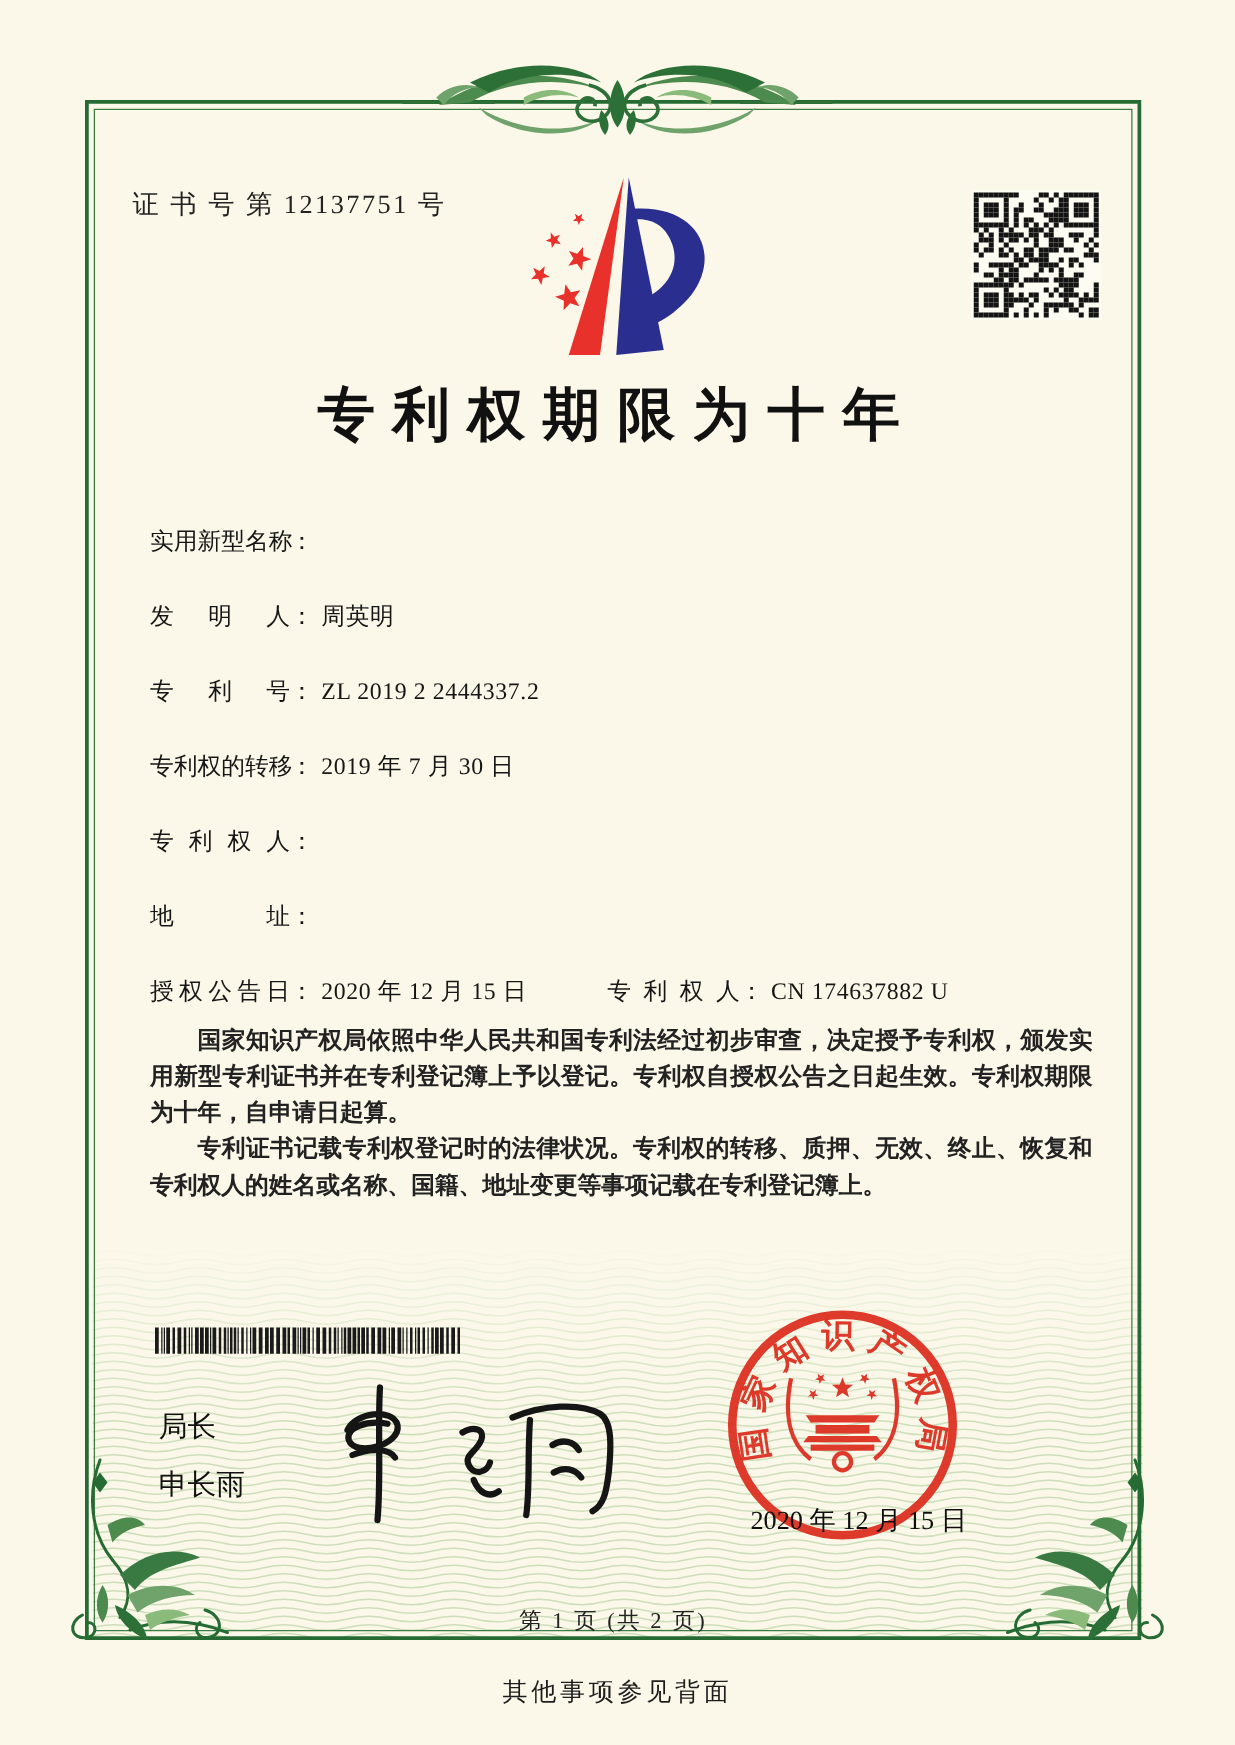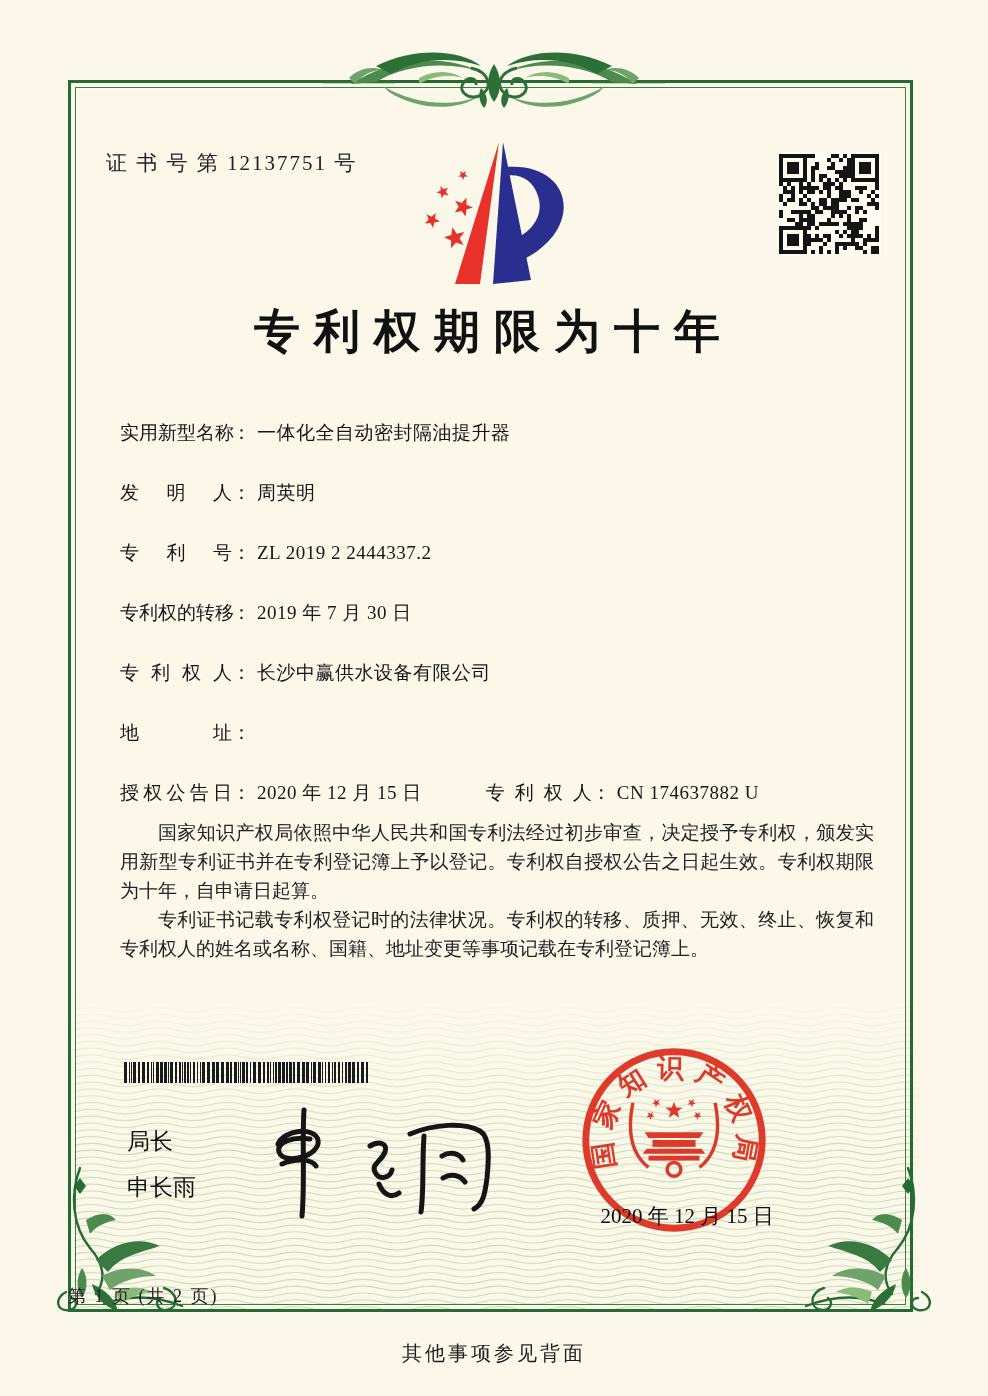--- a/index.html
+++ b/index.html
@@ -63,21 +63,21 @@
     text-align:justify;text-align-last:justify;
   }
   .colon{margin:0 6px 0 0;}
   .val{letter-spacing:0.5px;}
   .grp2{margin-left:64px;display:flex;align-items:baseline;}
   .lbl2{display:inline-block;width:106px;text-align:justify;text-align-last:justify;}
 
   #paras{left:120px;top:818px;width:754px;z-index:3;}
   #paras p{
     margin:0;font-size:19px;line-height:29px;text-indent:2em;
-    color:#222;text-align:justify;
+    color:#222;text-align:justify;font-weight:bold;
   }
 
   #barcode{
     left:124px;top:1062px;width:248px;height:21px;z-index:3;
     display:flex;align-items:stretch;
   }
   #barcode i{background:#1a1a1a;}
   #barcode u{background:transparent;}
 
   #signer-title{left:127px;top:1126px;font-size:23px;z-index:3;
@@ -87,21 +87,21 @@
   #signature{left:252px;top:1104px;width:262px;height:118px;z-index:3;}
 
   #seal{left:576px;top:1042px;width:196px;height:196px;z-index:4;}
   #seal-text{font-size:27px;font-weight:700;letter-spacing:10px;
     font-family:"Liberation Serif","DejaVu Serif",serif;}
   #seal-date{
     left:592px;top:1202px;width:190px;text-align:center;
     font-size:21px;color:#0e0e0e;z-index:5;letter-spacing:0;
   }
 
-  #page-info{left:68px;top:1284px;width:845px;text-align:left;font-size:18px;color:#222;z-index:3;letter-spacing:2px;}
+  #page-info{left:68px;top:1284px;width:845px;text-align:center;font-size:18px;color:#222;z-index:3;letter-spacing:2px;}
   #back-note{left:0;top:1340px;width:988px;text-align:center;font-size:20px;color:#1d1d1d;z-index:3;letter-spacing:3px;}
 </style>
 </head>
 <body>
 
 <svg id="waves" class="abs" viewBox="0 0 840 318" preserveAspectRatio="none">
     <path d="M0 4.0 q17 -4.5 34 0 q17 4.5 34 0 q17 -4.5 34 0 q17 4.5 34 0 q17 -4.5 34 0 q17 4.5 34 0 q17 -4.5 34 0 q17 4.5 34 0 q17 -4.5 34 0 q17 4.5 34 0 q17 -4.5 34 0 q17 4.5 34 0 q17 -4.5 34 0 q17 4.5 34 0 q17 -4.5 34 0 q17 4.5 34 0 q17 -4.5 34 0 q17 4.5 34 0 q17 -4.5 34 0 q17 4.5 34 0 q17 -4.5 34 0 q17 4.5 34 0 q17 -4.5 34 0 q17 4.5 34 0 q17 -4.5 34 0 q17 4.5 34 0" fill="none" stroke="#bcd5a9" stroke-width="1.1" opacity="0.02"></path>
     <path d="M0 10.8 q17 -4.5 34 0 q17 4.5 34 0 q17 -4.5 34 0 q17 4.5 34 0 q17 -4.5 34 0 q17 4.5 34 0 q17 -4.5 34 0 q17 4.5 34 0 q17 -4.5 34 0 q17 4.5 34 0 q17 -4.5 34 0 q17 4.5 34 0 q17 -4.5 34 0 q17 4.5 34 0 q17 -4.5 34 0 q17 4.5 34 0 q17 -4.5 34 0 q17 4.5 34 0 q17 -4.5 34 0 q17 4.5 34 0 q17 -4.5 34 0 q17 4.5 34 0 q17 -4.5 34 0 q17 4.5 34 0 q17 -4.5 34 0 q17 4.5 34 0" fill="none" stroke="#bcd5a9" stroke-width="1.1" opacity="0.05"></path>
     <path d="M0 17.6 q17 -4.5 34 0 q17 4.5 34 0 q17 -4.5 34 0 q17 4.5 34 0 q17 -4.5 34 0 q17 4.5 34 0 q17 -4.5 34 0 q17 4.5 34 0 q17 -4.5 34 0 q17 4.5 34 0 q17 -4.5 34 0 q17 4.5 34 0 q17 -4.5 34 0 q17 4.5 34 0 q17 -4.5 34 0 q17 4.5 34 0 q17 -4.5 34 0 q17 4.5 34 0 q17 -4.5 34 0 q17 4.5 34 0 q17 -4.5 34 0 q17 4.5 34 0 q17 -4.5 34 0 q17 4.5 34 0 q17 -4.5 34 0 q17 4.5 34 0" fill="none" stroke="#bcd5a9" stroke-width="1.1" opacity="0.09"></path>
     <path d="M0 24.4 q17 -4.5 34 0 q17 4.5 34 0 q17 -4.5 34 0 q17 4.5 34 0 q17 -4.5 34 0 q17 4.5 34 0 q17 -4.5 34 0 q17 4.5 34 0 q17 -4.5 34 0 q17 4.5 34 0 q17 -4.5 34 0 q17 4.5 34 0 q17 -4.5 34 0 q17 4.5 34 0 q17 -4.5 34 0 q17 4.5 34 0 q17 -4.5 34 0 q17 4.5 34 0 q17 -4.5 34 0 q17 4.5 34 0 q17 -4.5 34 0 q17 4.5 34 0 q17 -4.5 34 0 q17 4.5 34 0 q17 -4.5 34 0 q17 4.5 34 0" fill="none" stroke="#bcd5a9" stroke-width="1.1" opacity="0.12"></path>
@@ -844,41 +844,39 @@
     <b class="d"></b>
     <b class="d"></b>
   </div>
 
 <div id="title" class="abs">专利权期限为十年</div>
 
 <div id="fields" class="abs">
   <div class="row">
     <span class="lbl">实用新型名称</span>
       <span class="colon">：</span>
-    <span class="val">一体化全自动密封隔油提升器</span>
   </div>
   <div class="row">
     <span class="lbl">发明人</span>
       <span class="colon">：</span>
     <span class="val">周英明</span>
   </div>
   <div class="row">
     <span class="lbl">专利号</span>
       <span class="colon">：</span>
     <span class="val">ZL 2019 2 2444337.2</span>
   </div>
   <div class="row">
     <span class="lbl">专利权的转移</span>
       <span class="colon">：</span>
     <span class="val">2019 年 7 月 30 日</span>
   </div>
   <div class="row">
     <span class="lbl">专利权人</span>
       <span class="colon">：</span>
-    <span class="val">长沙中赢供水设备有限公司</span>
   </div>
   <div class="row">
     <span class="lbl">地址</span>
       <span class="colon">：</span>
   </div>
   <div class="row">
     <span class="lbl">授权公告日</span>
       <span class="colon">：</span>
     <span class="val">2020 年 12 月 15 日</span>
     <span class="grp2">

